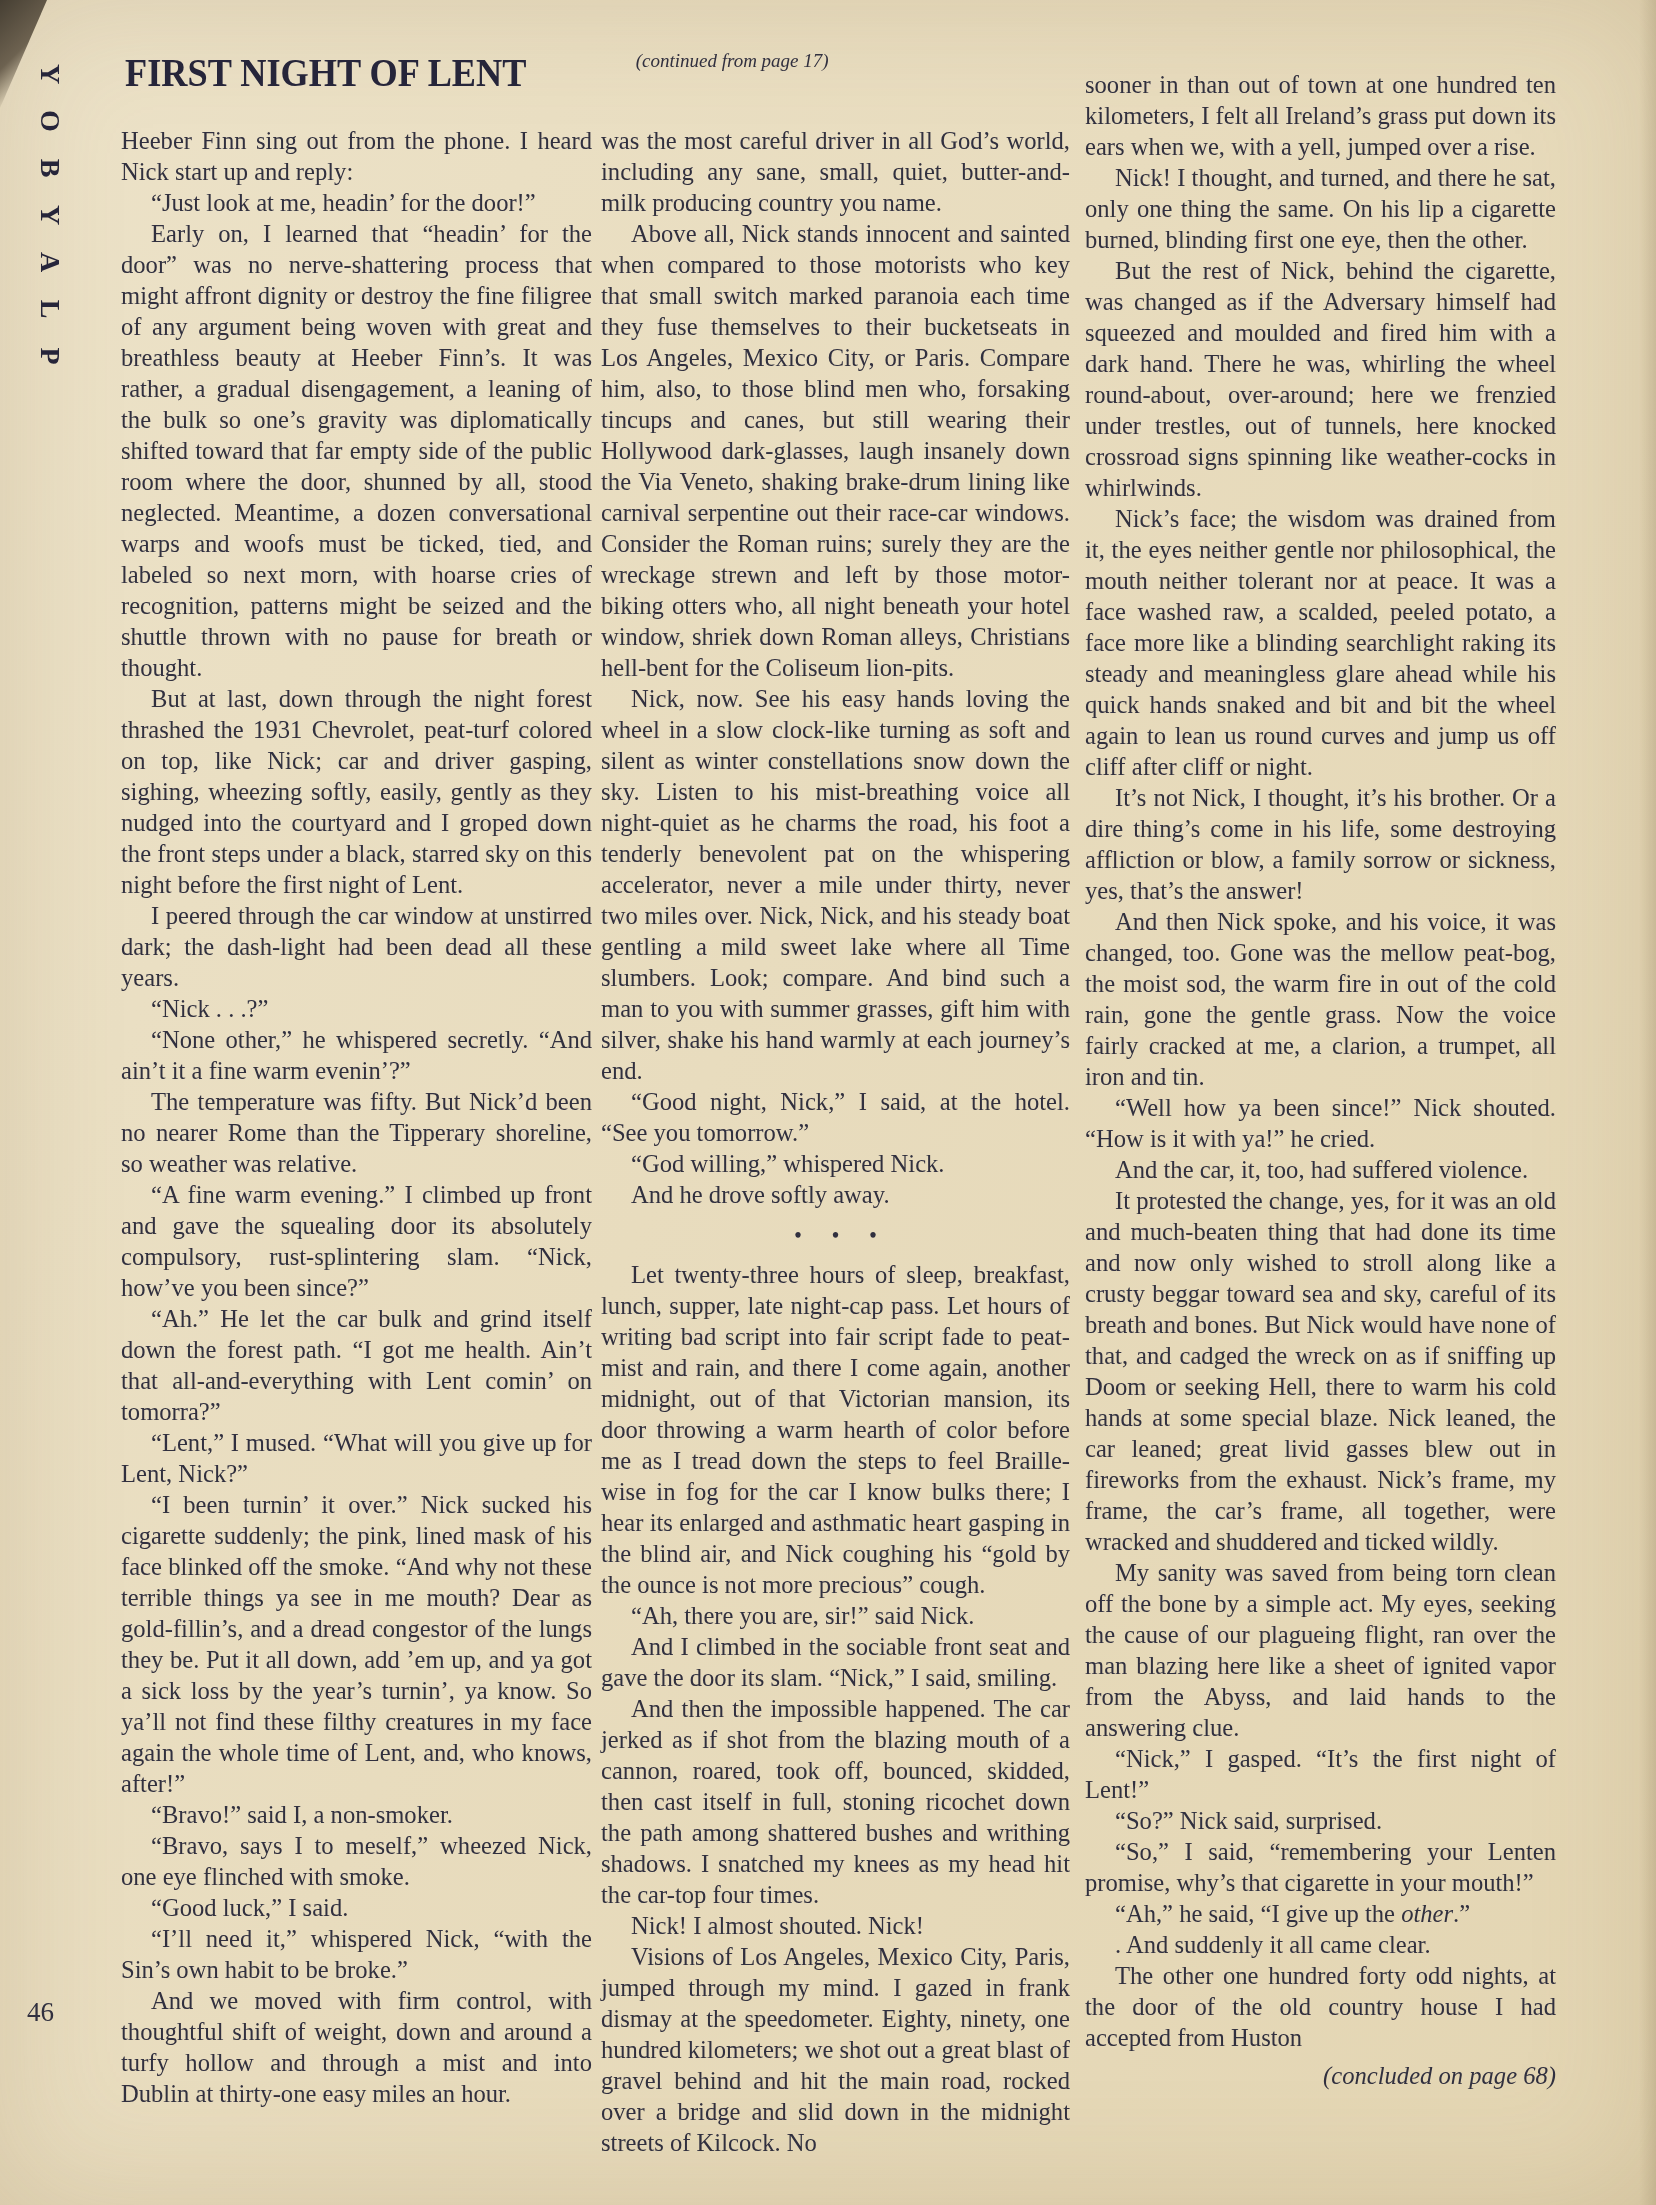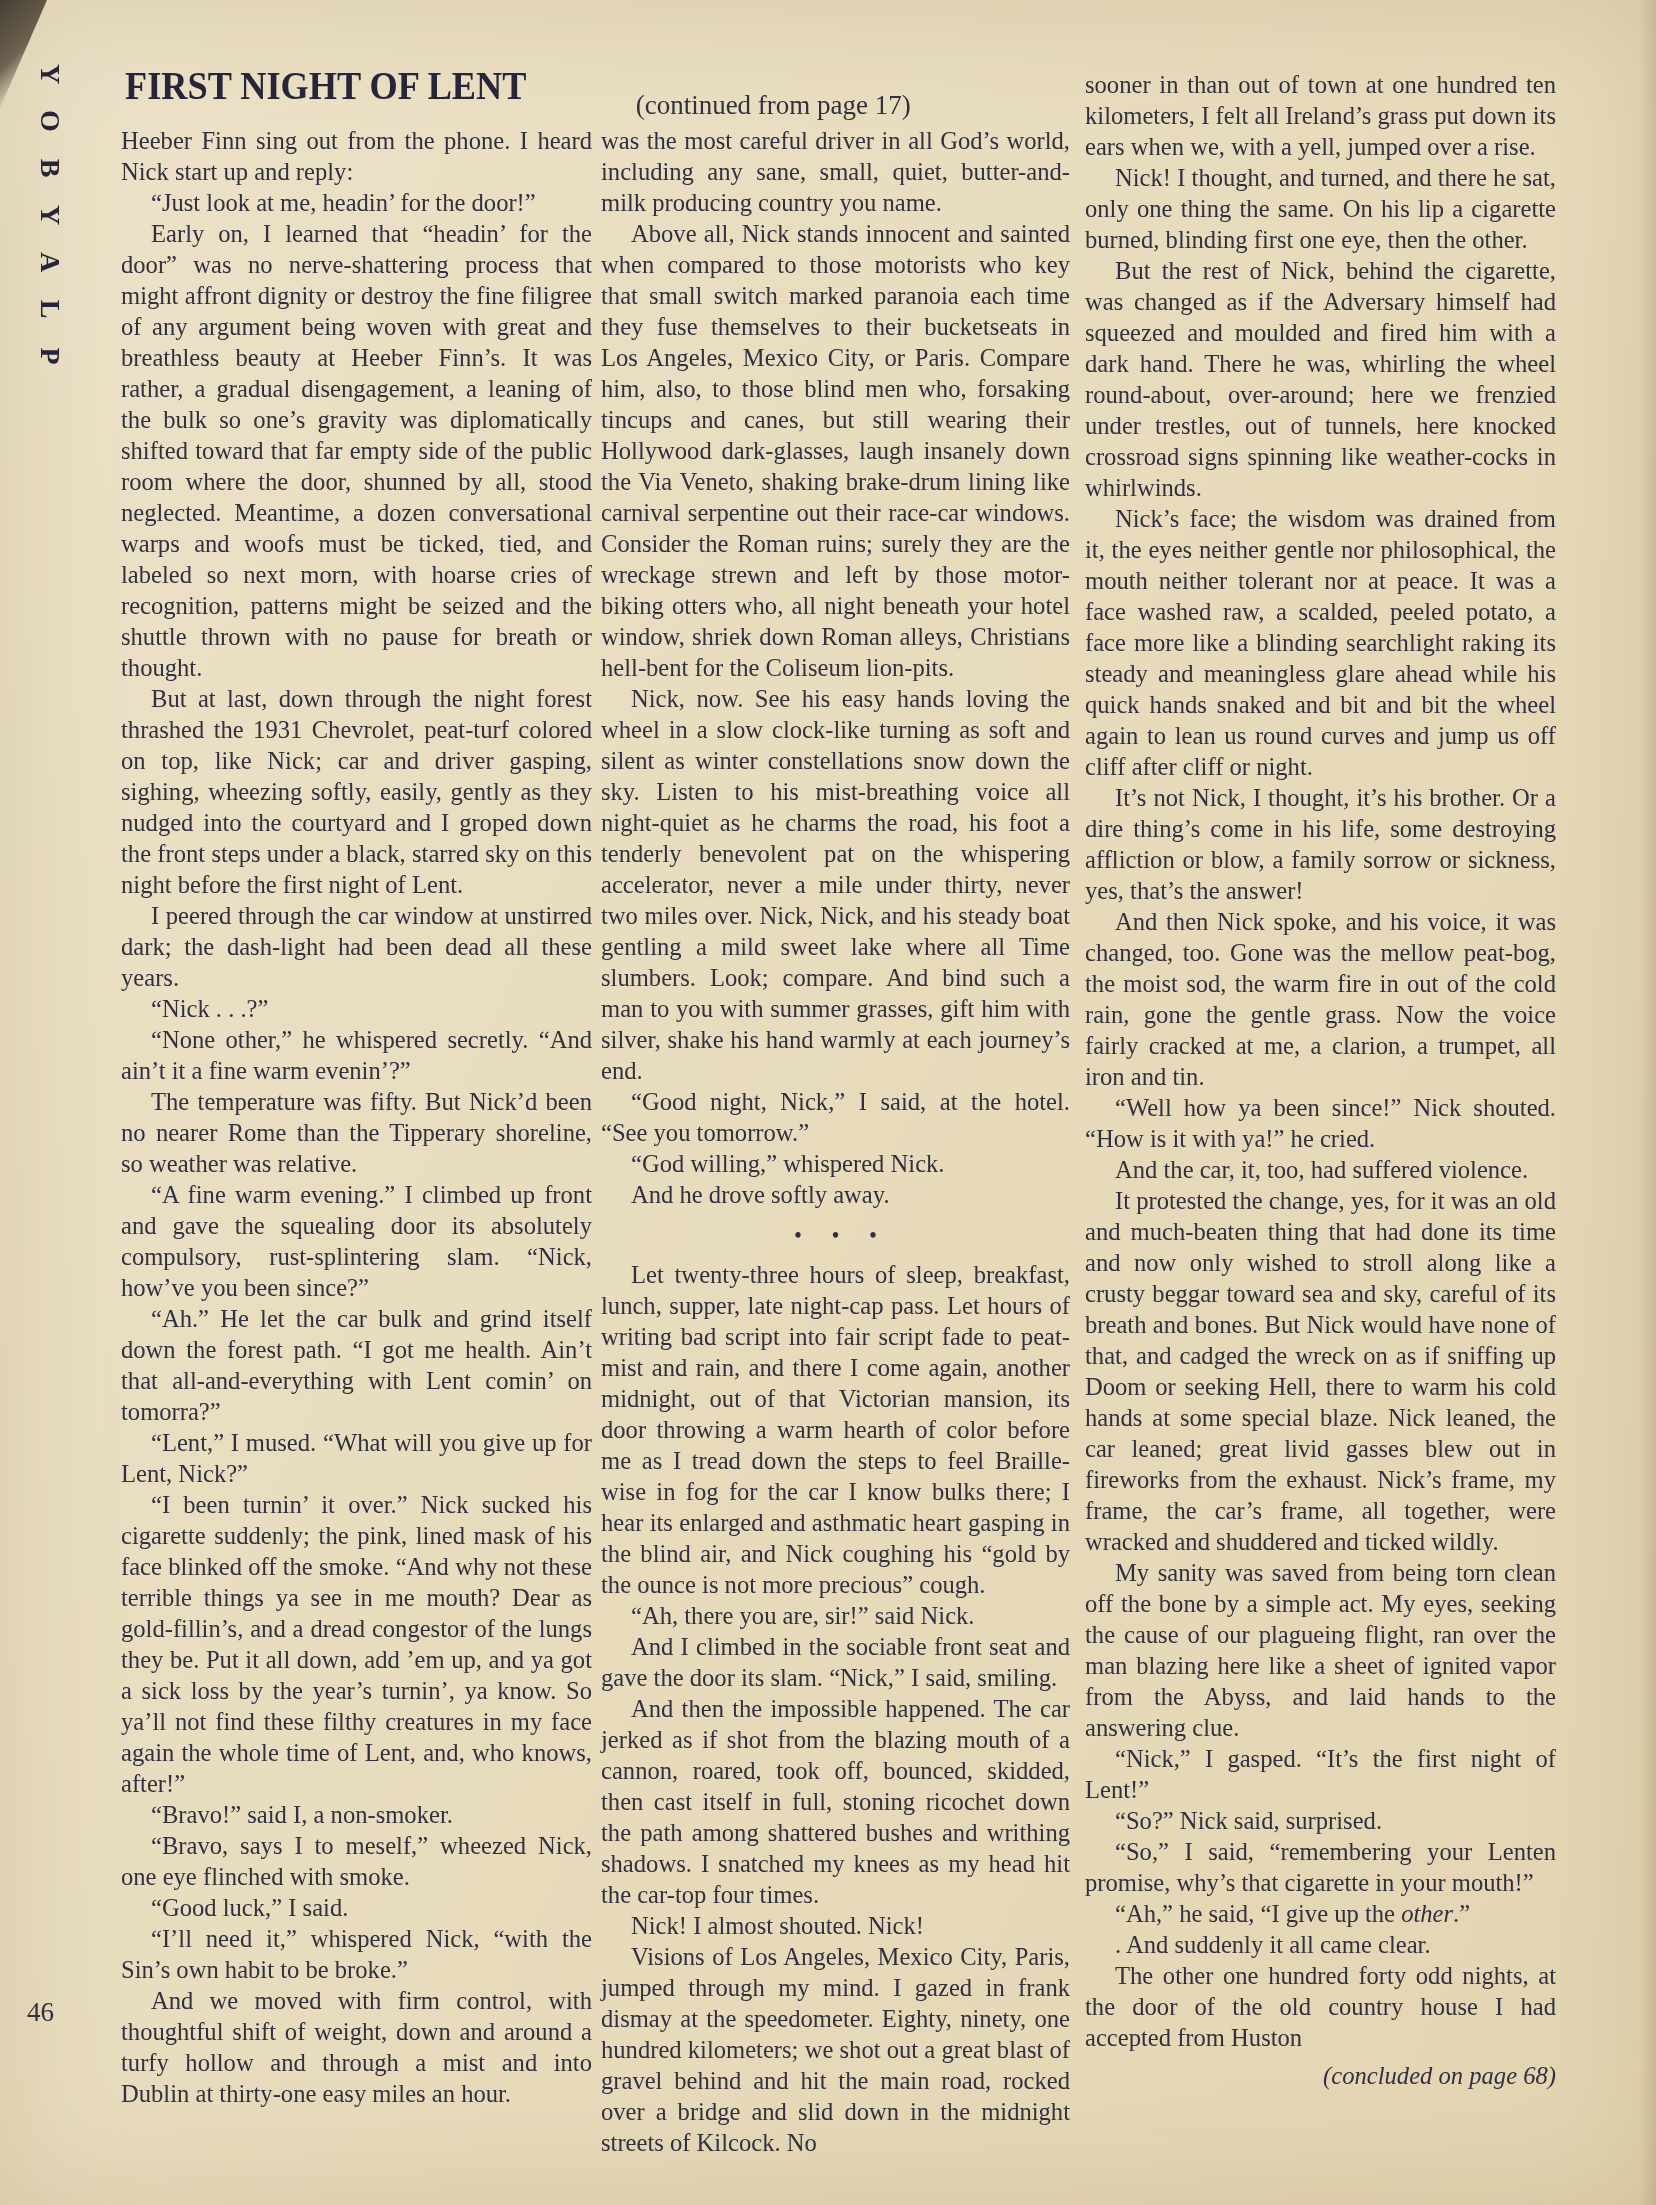--- a/index.html
+++ b/index.html
@@ -41,32 +41,31 @@
     color:var(--title-ink);
   }
   .spine-letter{
     display:block;width:30px;height:30px;line-height:30px;
     font-weight:700;font-size:28px;text-align:center;
     transform:rotate(90deg);
     letter-spacing:0;
   }
   .header{
     position:absolute;left:125px;top:50px;
-    display:flex;align-items:center;
+    display:flex;align-items:flex-start;
     white-space:nowrap;
   }
   .title{
     font-weight:700;font-size:39px;color:var(--title-ink);
     letter-spacing:0px;
     display:inline-block;transform:scaleX(0.93);transform-origin:left bottom;
   }
   .continuation{
-    font-size:27px;color:var(--ink);
+    font-style:italic;font-size:19px;color:var(--ink);
     margin-left:79px;
-    margin-top:40px;
   }
   .col{
     position:absolute;
     font-size:24.6px;line-height:31px;
     text-align:justify;
     hyphens:auto;-webkit-hyphens:auto;
     color:var(--ink);
   }
   .col-1{left:121px;top:125px;width:471px;}
   .col-2{left:601px;top:125px;width:469px;}

